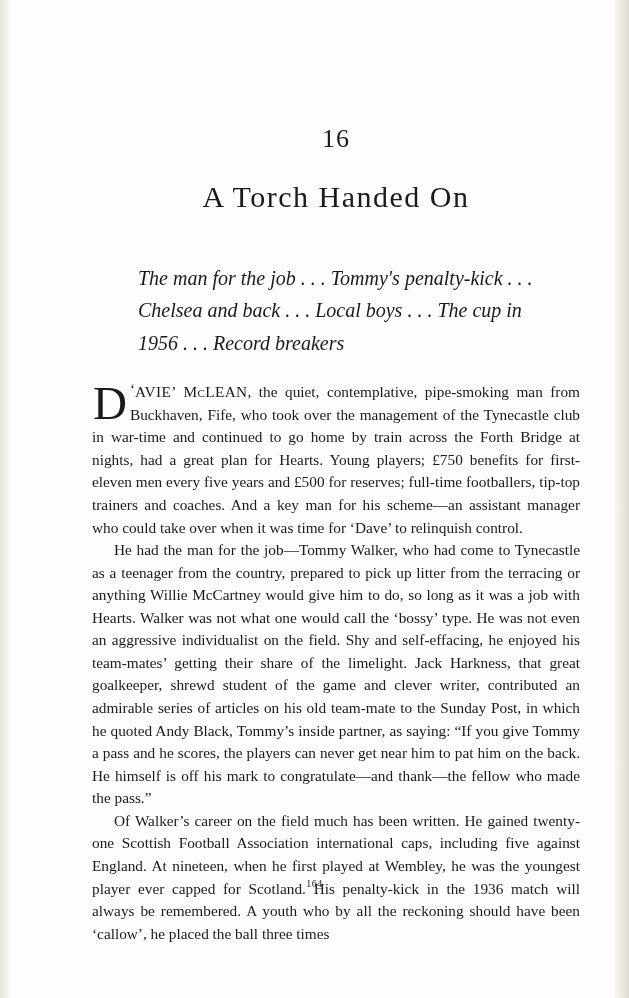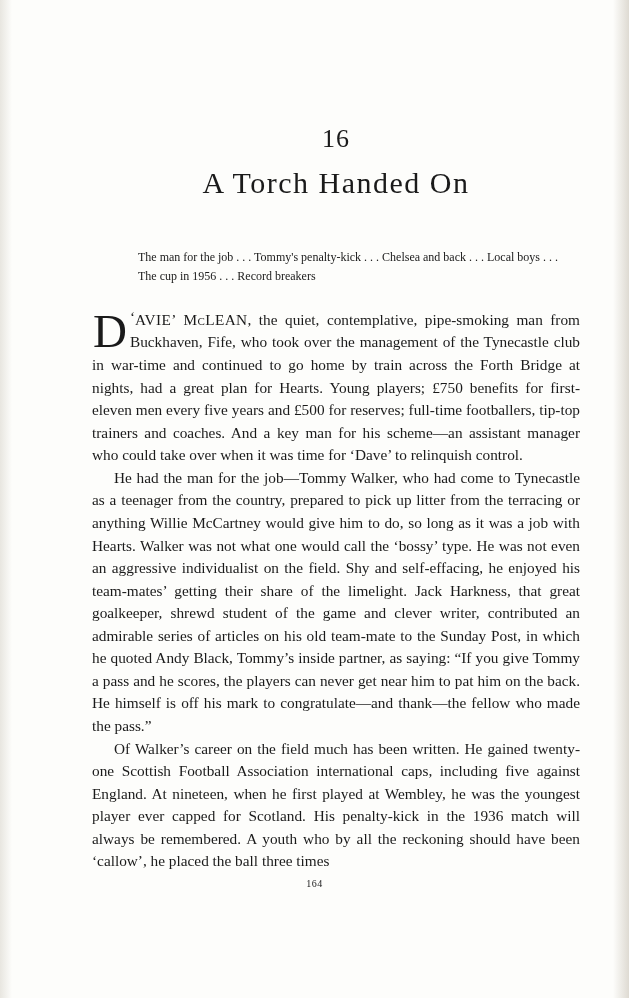--- a/index.html
+++ b/index.html
@@ -51,32 +51,33 @@
   .chapter-number {
     margin-top: 124px;
     text-align: center;
     font-size: 26px;
     letter-spacing: 1px;
     font-family: "Liberation Serif", serif;
     font-variant: small-caps;
   }
 
   .chapter-title {
-    margin-top: 12px;
+    margin-top: 26px;
     text-align: center;
     font-size: 30px;
     letter-spacing: 1.5px;
     font-weight: normal;
   }
 
   .synopsis {
     margin-top: 48px;
     margin-left: 46px;
     margin-right: 14px;
-    font-size: 12px;
+    font-style: italic;
+    font-size: 20px;
     line-height: 1.62;
     text-align: left;
   }
 
   .body-text {
     margin-top: 22px;
     font-size: 15.3px;
     line-height: 1.475;
     text-align: justify;
     text-justify: inter-word;

